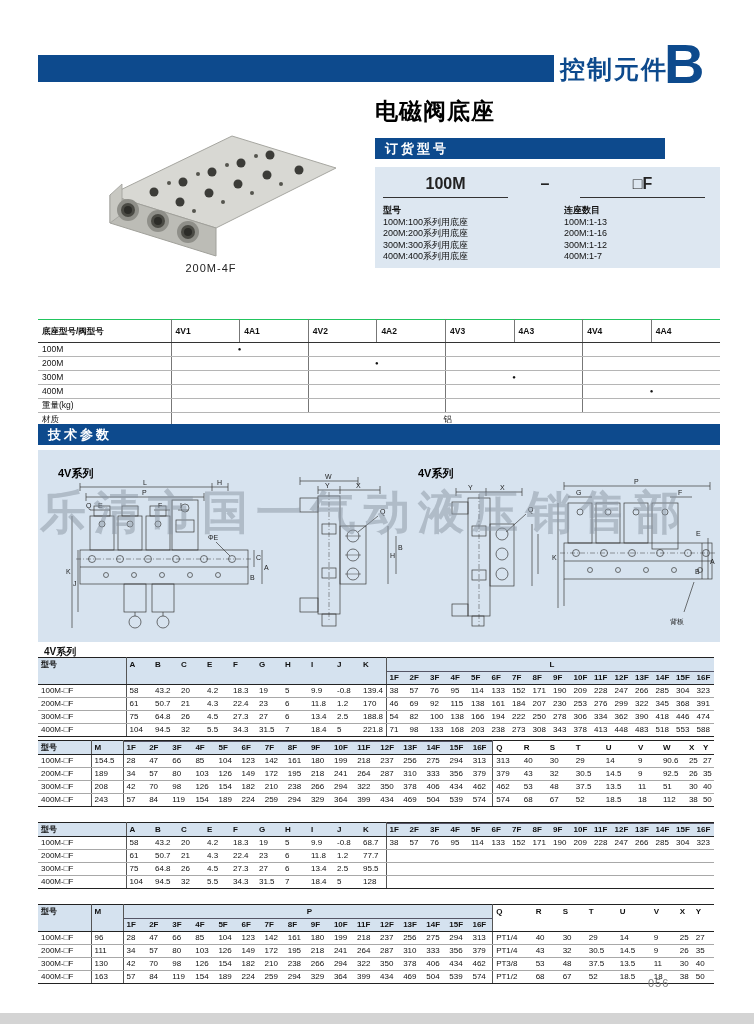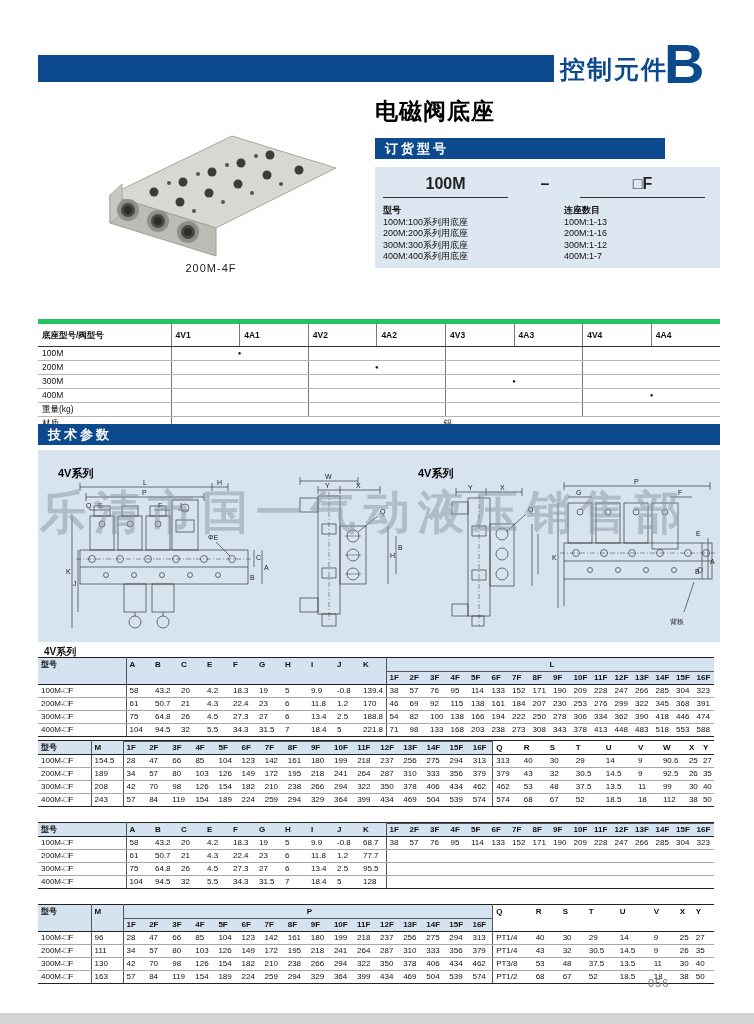--- a/index.html
+++ b/index.html
@@ -23,21 +23,21 @@
   .code { position:absolute; top:8px; font-size:16px; font-weight:bold; color:#222; text-align:center; }
   .code-underline { position:absolute; top:30px; border-bottom:1px solid #333; height:0; }
   .ord-col { position:absolute; top:38px; font-size:9px; line-height:11.5px; color:#111; }
   .ord-title { font-weight:bold; }
   
   .photo-wrap { position:absolute; left:70px; top:122px; width:282px; height:140px; }
   .photo-caption { position:absolute; left:70px; top:262px; width:282px; text-align:center; font-size:11px; color:#222; letter-spacing:1px; }
   
   .tech-wrap { position:absolute; left:38px; top:319px; width:682px; }
   table { border-collapse:collapse; table-layout:fixed; width:100%; }
-  .tech { font-size:8.5px; border-top:5px solid #22c55e; }
+  .tech { font-size:8.5px; border-top:1px solid #22c55e; }
   .tech th { font-weight:bold; text-align:left; padding:0 0 0 4px; line-height:22px;
              border-bottom:1px solid #333; border-right:1px solid #777; }
   .tech th:last-child { border-right:none; }
   .tech td { padding:0 0 0 4px; line-height:13px; border-bottom:1px solid #b5b5b5; }
   .tech td.rowlbl { border-right:1px solid #777; }
   .tech td.pair { border-right:1px solid #777; }
   .tech td.pair.last { border-right:none; }
   .tech td.dot-cell { text-align:center; font-size:6px; padding:0; }
   .tech tr.mat td { border-bottom:1px solid #333; }
   .tech td.mat-val { text-align:center; border-right:none; }
@@ -727,21 +727,21 @@
             <td>378</td>
             <td>406</td>
             <td>434</td>
             <td class="b-r">462</td>
             <td>462</td>
             <td>53</td>
             <td>48</td>
             <td>37.5</td>
             <td>13.5</td>
             <td>11</td>
-            <td>99</td>
+            <td>51</td>
             <td>30</td>
             <td>40</td>
           </tr>
           <tr>
             <td class="b-r">400M-□F</td>
             <td class="b-r">243</td>
             <td>57</td>
             <td>84</td>
             <td>119</td>
             <td>154</td>

